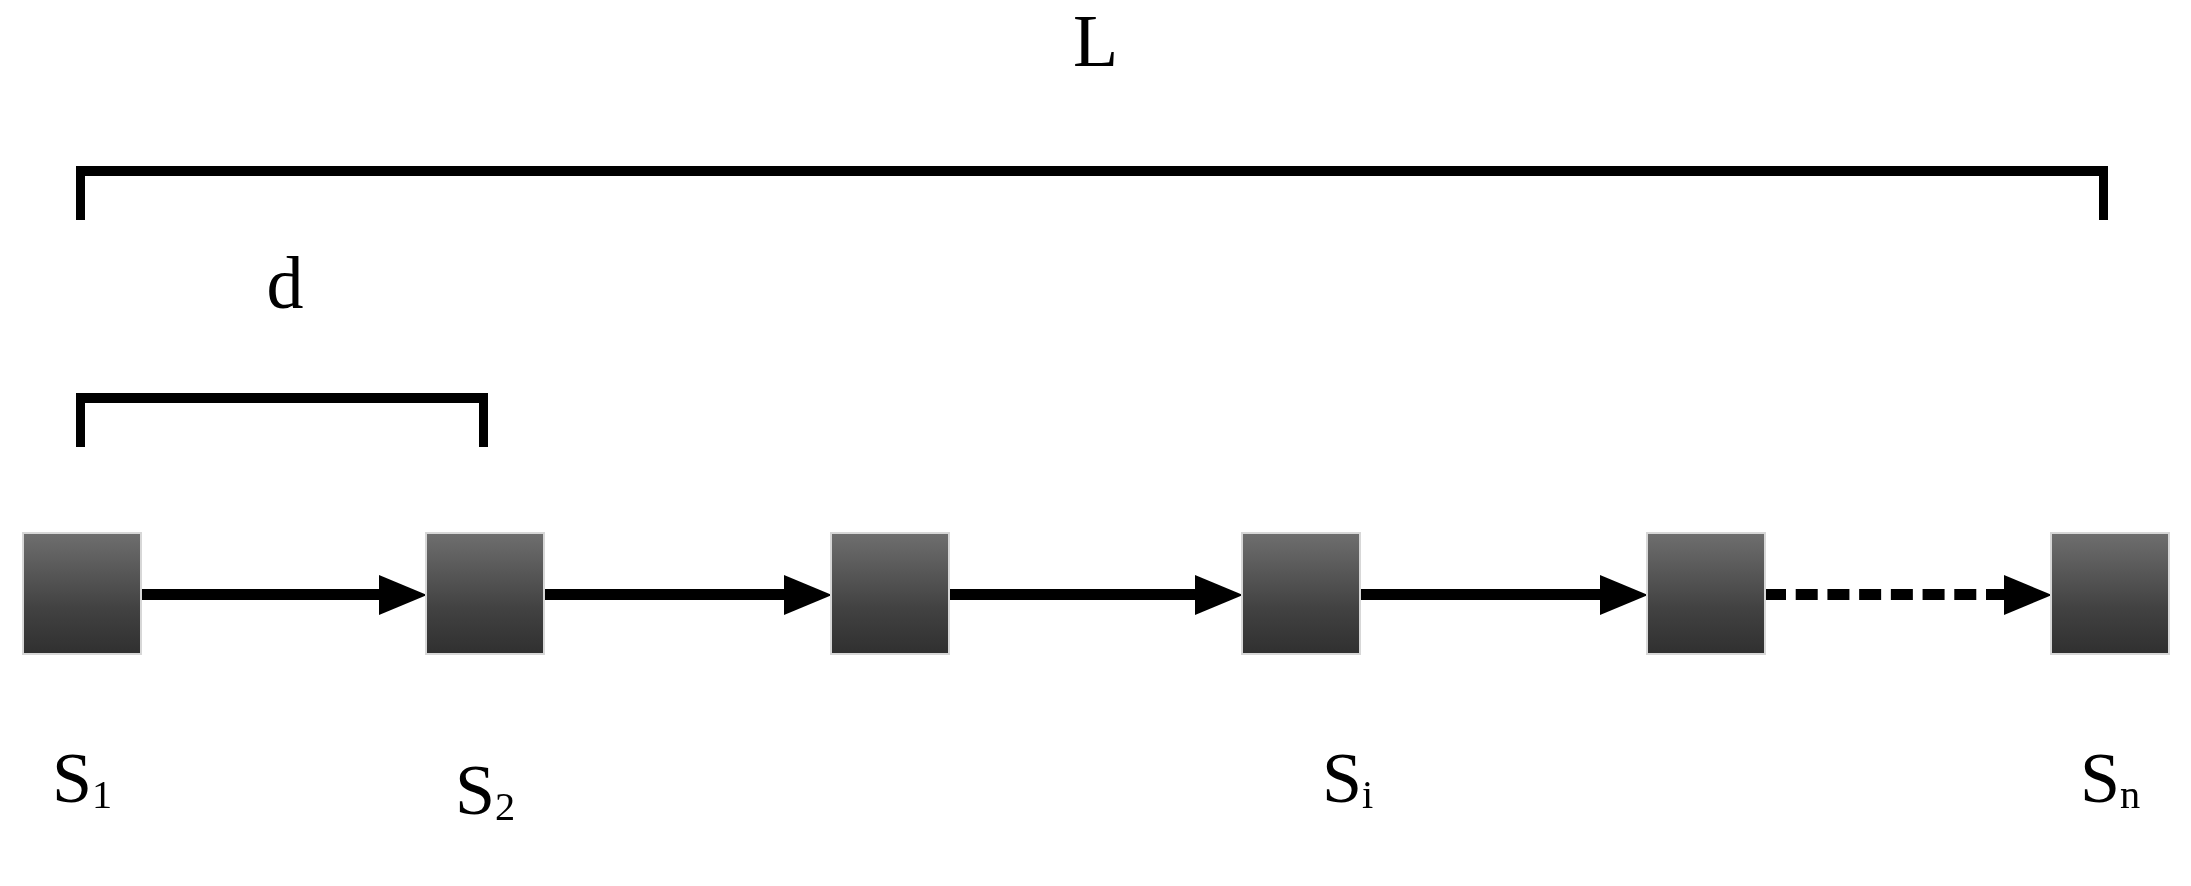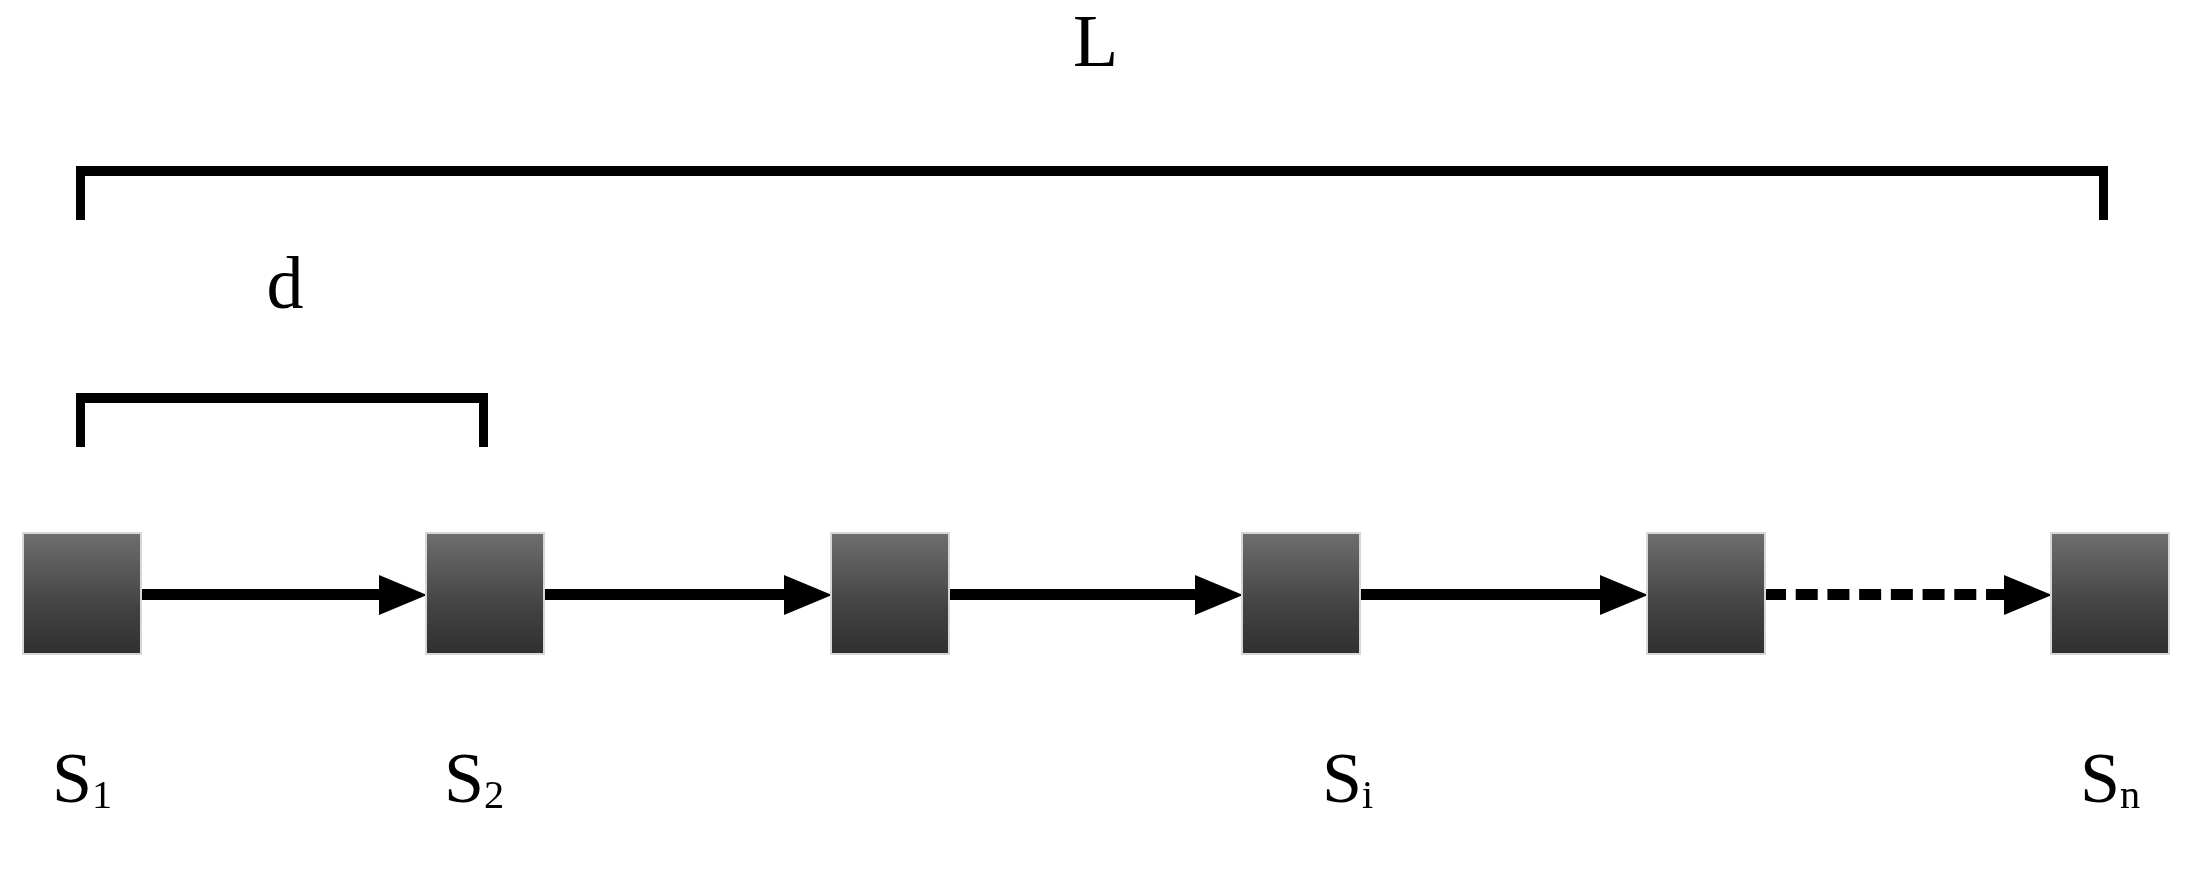--- a/index.html
+++ b/index.html
@@ -152,21 +152,21 @@
         <div class="shaft" style="width: 245px;"></div>
         <div class="head"></div>
       </div>
       <div class="connector dashed" style="left: 1764px; width: 288px;">
         <div class="shaft" style="width: 244px;"></div>
         <div class="head"></div>
       </div>
       <div class="node-box" style="left: 24px;"></div>
       <div class="node-caption" style="left: 52px;"><span>S</span><sub>1</sub></div>
       <div class="node-box" style="left: 427px;"></div>
-      <div class="node-caption" style="left: 444px;"><span>S</span><sub>2</sub></div>
+      <div class="node-caption" style="left: 455px; margin-top: 12px;"><span>S</span><sub>2</sub></div>
       <div class="node-box" style="left: 832px;"></div>
       <div class="node-box" style="left: 1243px;"></div>
       <div class="node-caption" style="left: 1322px;"><span>S</span><sub>i</sub></div>
       <div class="node-box" style="left: 1648px;"></div>
       <div class="node-box" style="left: 2052px;"></div>
       <div class="node-caption" style="left: 2080px;"><span>S</span><sub>n</sub></div>
     </div>
 
 </div>
 

